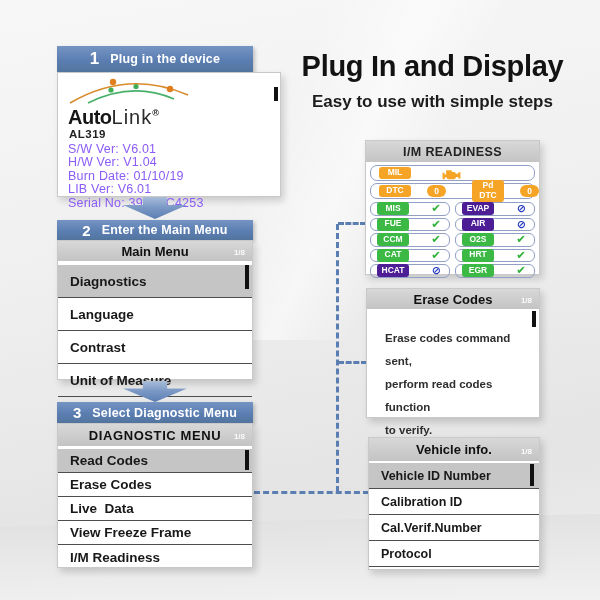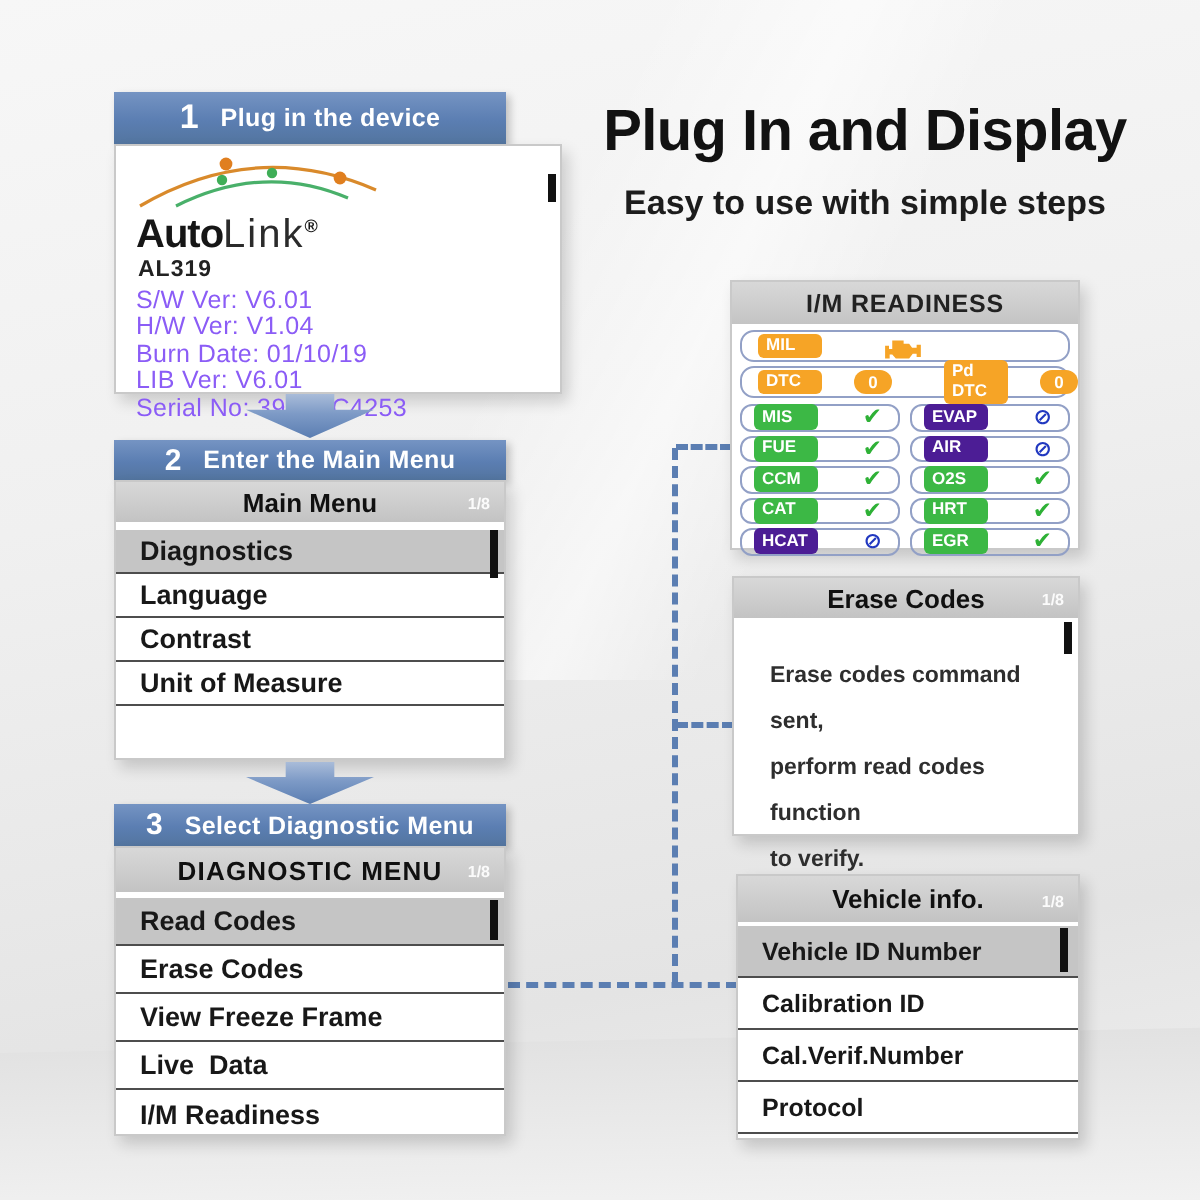--- a/index.html
+++ b/index.html
@@ -35,40 +35,40 @@
 
   
   .thumb { position:absolute; width:4px; background:#111; }
 
   
   .menu-title { height:20px; background:linear-gradient(#d8d8d8,#c3c3c3); display:flex; align-items:center;
     justify-content:center; font-weight:bold; font-size:13px; color:#101010; position:relative; }
   .page-ind { position:absolute; right:7px; top:56%; transform:translateY(-50%); font-size:8px;
     color:#fbfbfb; font-weight:bold; }
   .menu-list { padding-top:4px; }
-  .menu-row { height:22px; display:flex; align-items:center; padding-left:12px; font-size:13.5px;
+  .menu-row { height:33px; display:flex; align-items:center; padding-left:12px; font-size:13.5px;
     font-weight:bold; color:#181818; border-bottom:1.6px solid #4d4d4d; white-space:pre; position:relative; }
   .menu-row.sel { background:#c5c5c5; }
   .caps { letter-spacing:.6px; }
 
   
   .big-arrow { background:linear-gradient(180deg,#a9bcd9 0%,#7d9ac6 45%,#5b7eb2 100%);
     clip-path:polygon(31% 0,69% 0,69% 36%,100% 36%,50% 100%,0 36%,31% 36%); }
 
   
   .main-title { font-size:29px; font-weight:800; color:#121212; letter-spacing:-.3px; }
   .sub-title { font-size:17px; font-weight:600; color:#1c1c1c; margin-top:9px; }
 
   
   .im-header { height:21px; background:linear-gradient(#d8d8d8,#c4c4c4); display:flex; align-items:center;
     justify-content:center; font-weight:bold; font-size:12.5px; color:#222; letter-spacing:.4px; }
   .im-body { padding:3px 4px 4px 4px; }
   .mil-row { border:1.4px solid #92a0c6; border-radius:7px; height:16px; display:flex; align-items:center;
     padding:0 8px; margin-bottom:2px; }
-  .badge { min-width:32px; border-radius:3px; color:#fff; font-size:8.5px;
+  .badge { min-width:32px; text-align:center; border-radius:3px; color:#fff; font-size:8.5px;
     font-weight:bold; padding:1.5px 4px; line-height:1.15; }
   .badge-green { background:#3cb845; }
   .badge-blue  { background:#4c1d95; }
   .badge-orange{ background:#f6a426; }
   .oval { background:#f6a426; color:#fff; border-radius:8px; min-width:19px; height:12px; font-size:8.5px;
     font-weight:bold; display:flex; align-items:center; justify-content:center; }
   .engine-ic { margin-left:30px; display:flex; align-items:center; }
   .dtc-row { justify-content:flex-start; gap:0; }
   .dtc-row .oval { margin-left:16px; }
   .dtc-row .pd { margin-left:26px; }
@@ -153,22 +153,22 @@
     <span class="step-label">Select Diagnostic Menu</span>
   </div>
   <div class="abs panel" style="left:57px;top:423px;width:196px;height:145px;">
     <div class="menu-title" style="height:22px;">
       <span class="caps">DIAGNOSTIC MENU</span>
       <span class="page-ind">1/8</span>
     </div>
     <div class="menu-list" style="padding-top:3px;">
       <div class="menu-row sel" style="height:24px;">Read Codes</div>
       <div class="menu-row" style="height:24px;">Erase Codes</div>
+      <div class="menu-row" style="height:24px;">Live  Data</div>
       <div class="menu-row" style="height:24px;">View Freeze Frame</div>
-      <div class="menu-row" style="height:24px;">Live  Data</div>
       <div class="menu-row" style="height:24px;border-bottom:none;">I/M Readiness</div>
     </div>
     <div class="thumb" style="right:3px;top:26px;height:20px;"></div>
   </div>
 
   <div class="abs" style="left:285px;top:50px;width:295px;text-align:center;">
     <div class="main-title">Plug In and Display</div>
     <div class="sub-title">Easy to use with simple steps</div>
   </div>
 

